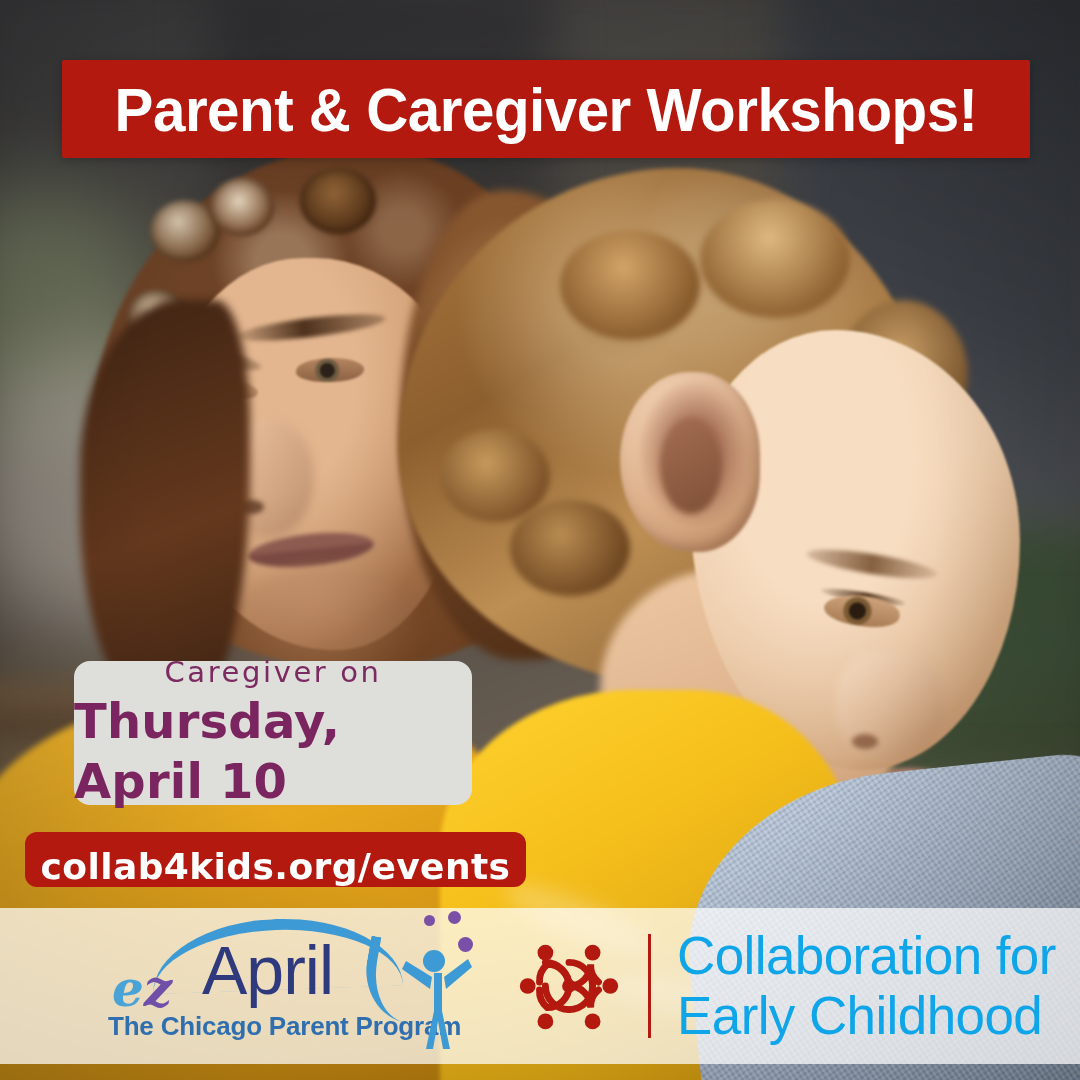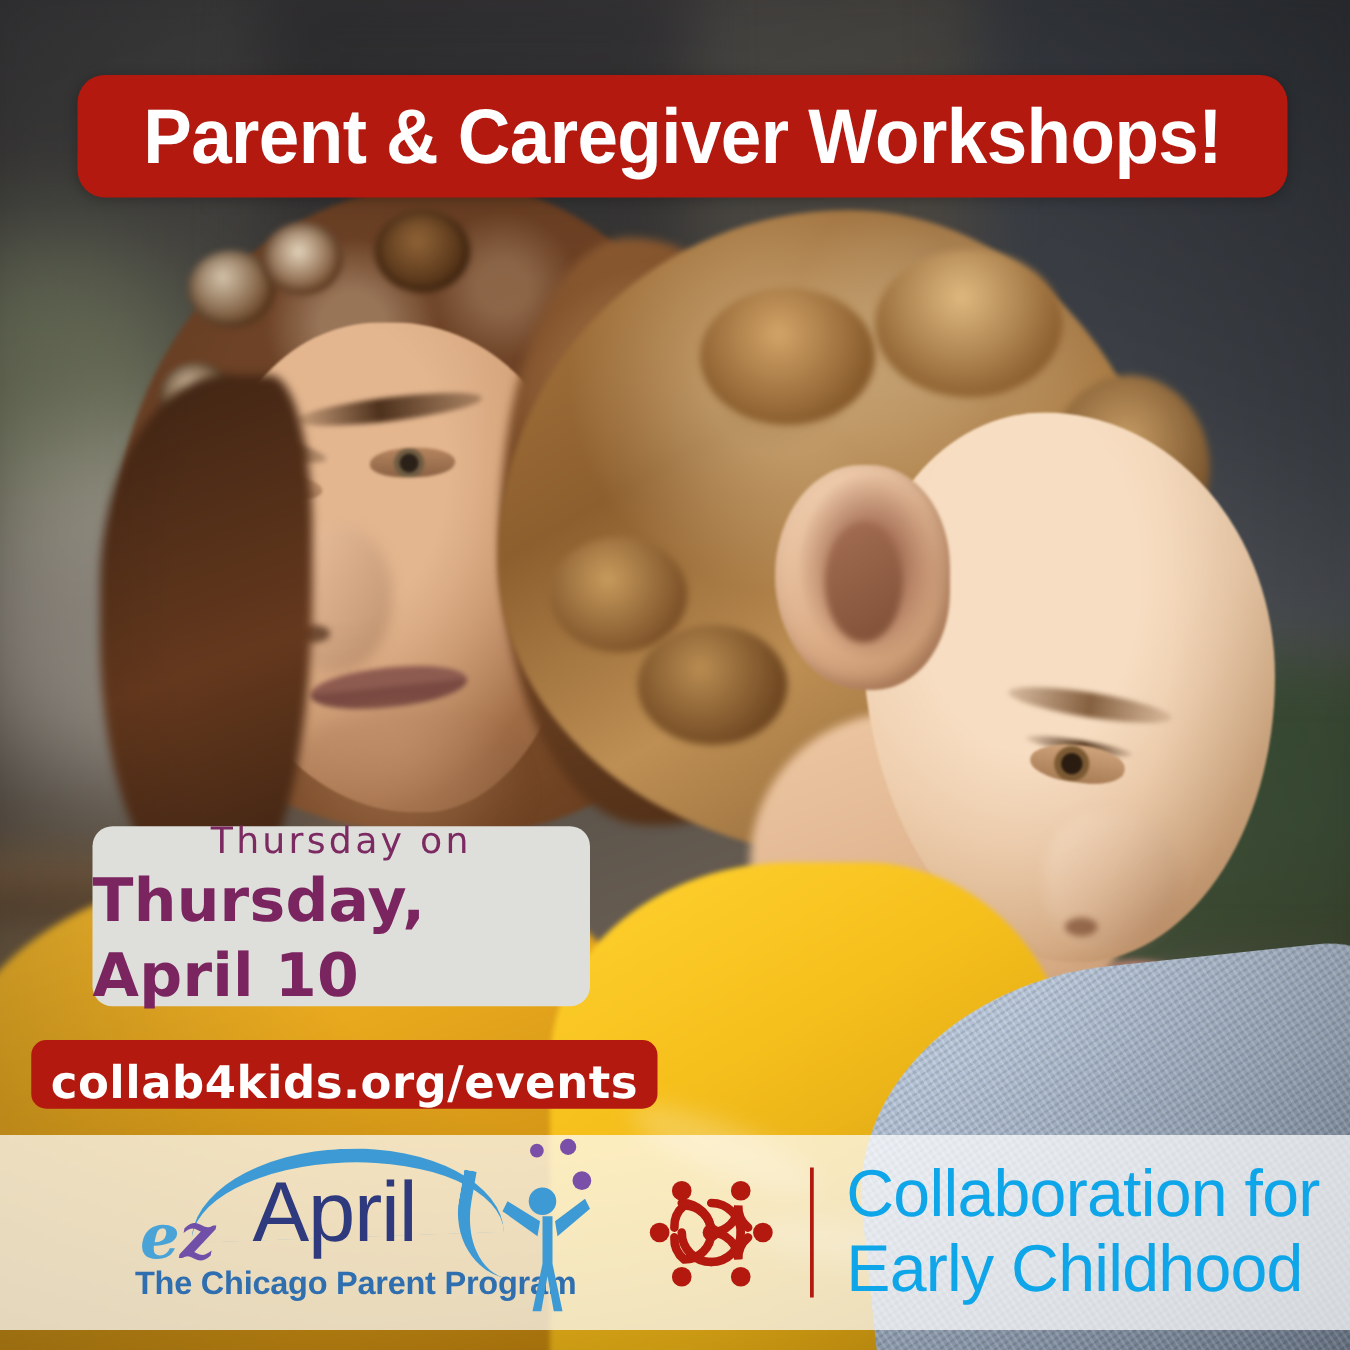--- a/index.html
+++ b/index.html
@@ -325,21 +325,21 @@
     inset: 0;
     background: radial-gradient(ellipse at 50% 45%, rgba(0,0,0,0) 52%, rgba(0,0,0,.28) 100%);
   }
 
   
   .title-banner {
     position: absolute;
     left: 62px; top: 60px;
     width: 968px; height: 98px;
     background: #b3190f;
-    border-radius: 22px;
+    border-radius: 2px;
     display: flex;
     align-items: center;
     justify-content: center;
     box-shadow: 0 2px 10px rgba(0,0,0,.25);
   }
   .title-text {
     color: #ffffff;
     font-size: 62px;
     font-weight: bold;
     letter-spacing: -.5px;
@@ -547,21 +547,21 @@
     <div class="sweater"></div>
 
     <div class="vignette"></div>
   </div>
 
   <div class="title-banner">
     <span class="title-text">Parent &amp; Caregiver Workshops!</span>
   </div>
 
   <div class="date-box">
-    <span class="date-pre">Thursday on</span>
+    <span class="date-pre">Caregiver on</span>
     <span class="date-line">Thursday, April 10</span>
   </div>
 
   <div class="url-banner">
     <span class="url-text">collab4kids.org/events</span>
   </div>
 
   <div class="footer">
 
     <div class="ezparent">

